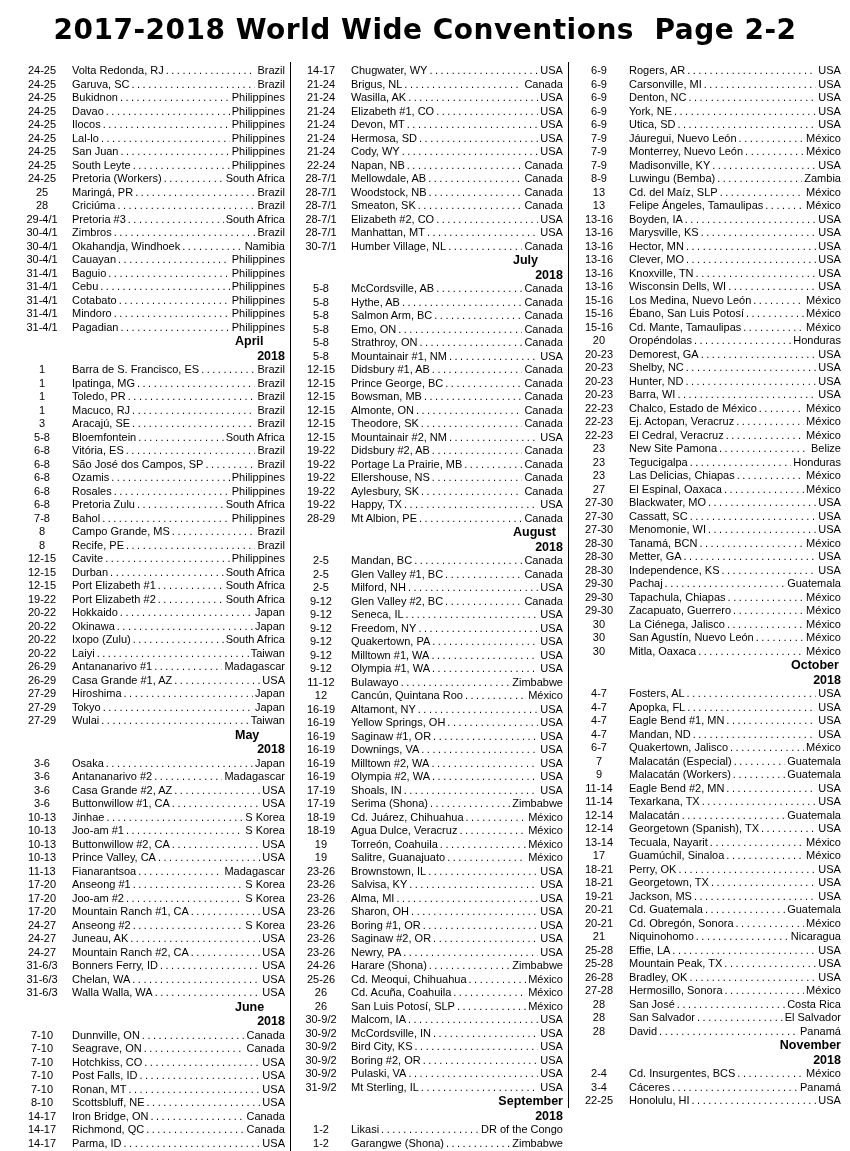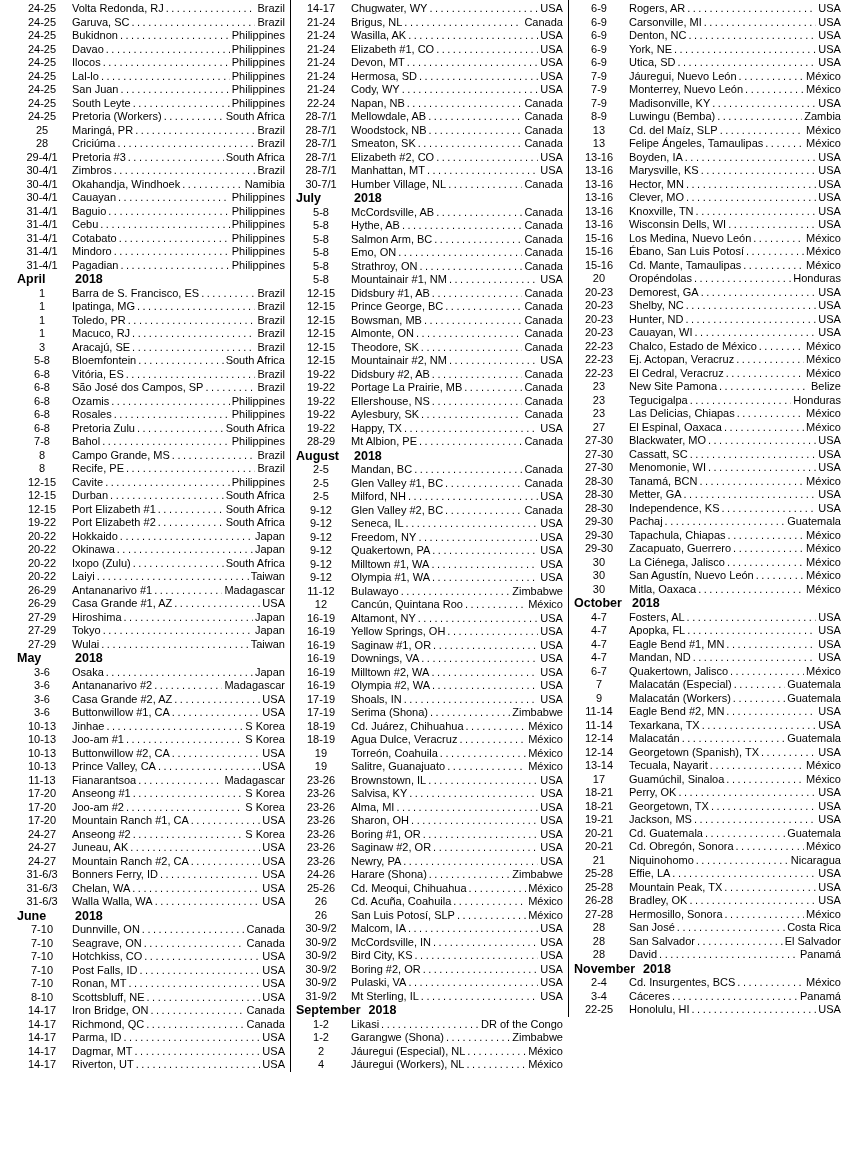--- a/index.html
+++ b/index.html
@@ -44,32 +44,34 @@
     margin: 0 2px;
     min-width: 4px;
   }
   .dots::after {
     content: "..........................................................................................";
     letter-spacing: 2.5px;
   }
   .country { flex: none; white-space: nowrap; }
   .month-row {
     display: flex;
-    align-items: flex-start;
+    align-items: flex-end;
     font-weight: bold;
     font-size: 12.5px;
     line-height: 14.5px;
+    flex-direction: column;
   }
   .month-name { flex: none; min-width: 50px; }
   .month-year { flex: none; margin-left: 8px; }
 </style>
 </head>
 <body>
 
 <div class="page">
+  <h1 class="title">2017-2018 World Wide Conventions  Page 2-2</h1>
   <div class="columns">
     <div class="col">
         <div class="row">
           <span class="date">24-25</span>
           <span class="loc">Volta Redonda, RJ</span>
           <span class="dots"></span>
           <span class="country">Brazil</span>
         </div>
         <div class="row">
           <span class="date">24-25</span>
@@ -1144,21 +1146,21 @@
           <span class="country">USA</span>
         </div>
         <div class="row">
           <span class="date">20-23</span>
           <span class="loc">Hunter, ND</span>
           <span class="dots"></span>
           <span class="country">USA</span>
         </div>
         <div class="row">
           <span class="date">20-23</span>
-          <span class="loc">Cauayan, WI</span>
+          <span class="loc">Barra, WI</span>
           <span class="dots"></span>
           <span class="country">USA</span>
         </div>
         <div class="row">
           <span class="date">22-23</span>
           <span class="loc">Chalco, Estado de México</span>
           <span class="dots"></span>
           <span class="country">México</span>
         </div>
         <div class="row">

